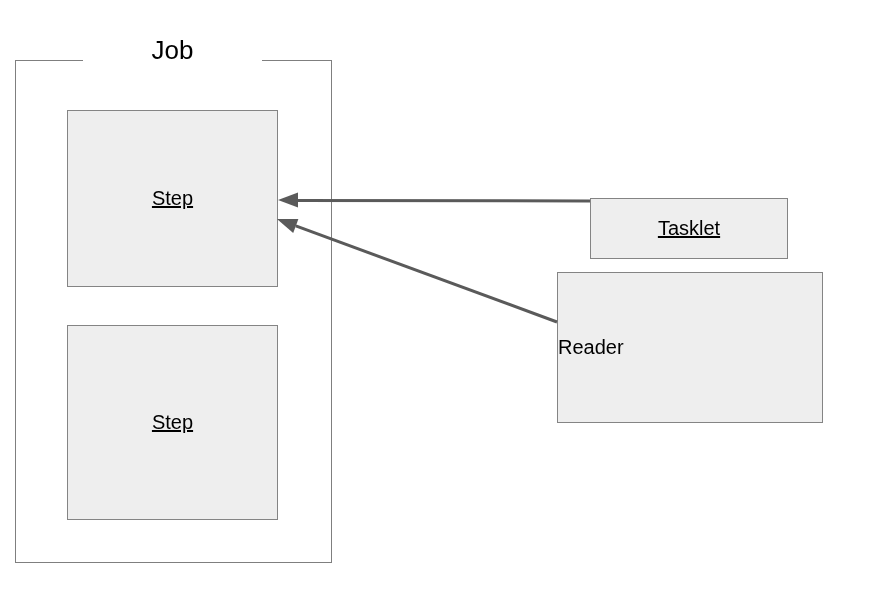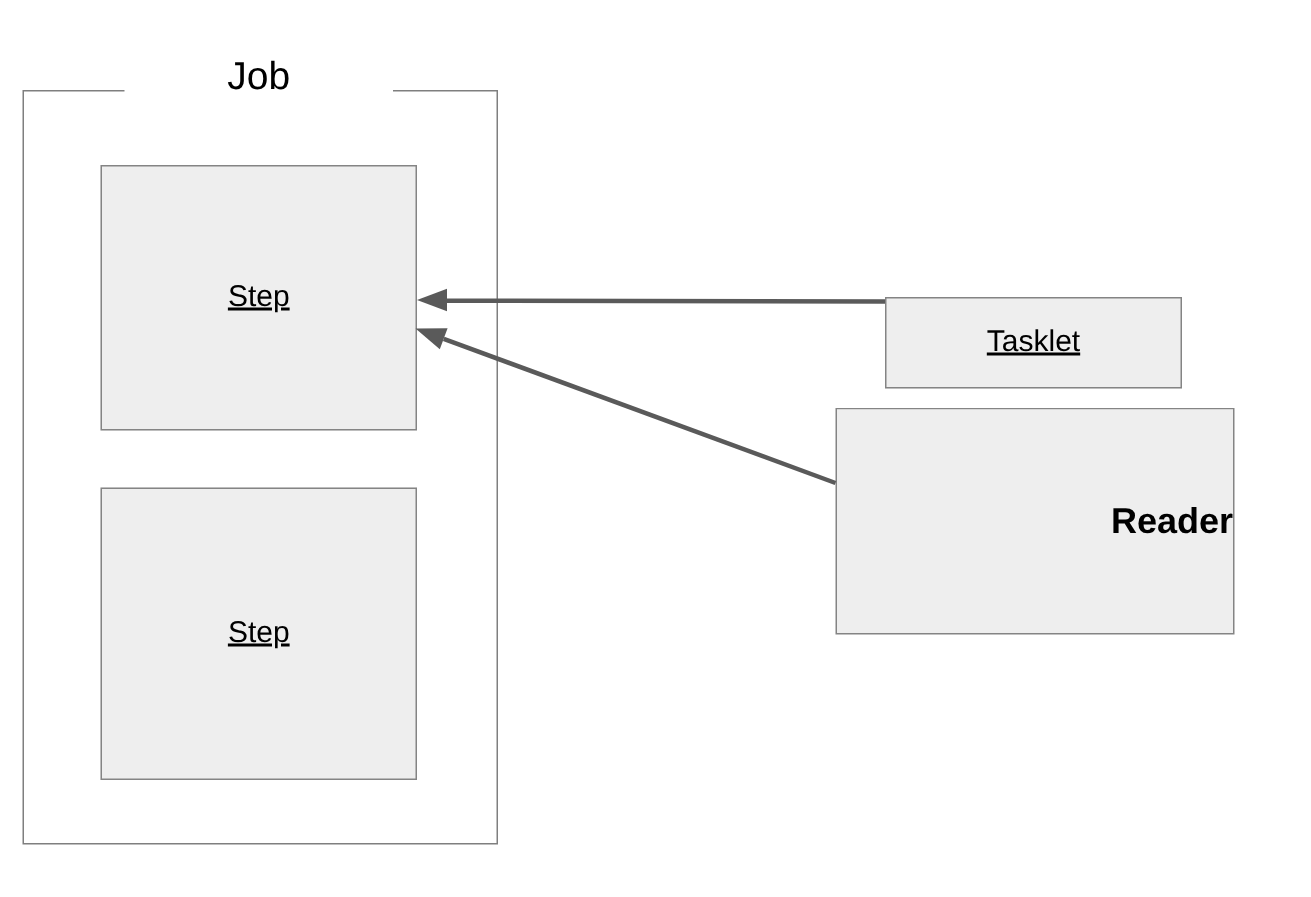--- a/index.html
+++ b/index.html
@@ -53,23 +53,22 @@
     position:absolute;
     left:557px;top:272px;width:266px;height:151px;
     border:1.5px solid var(--box-border);
     box-sizing:border-box;
     display:flex;flex-direction:column;
     z-index:1;
   }
   .stack-row{
     flex:1;
     background:var(--box-fill);
-    display:flex;align-items:center;justify-content:flex-end;
-    font-size:24px;
-    font-weight:bold;
+    display:flex;align-items:center;justify-content:flex-start;
+    font-size:20px;
   }
   .stack-row + .stack-row{border-top:1.5px solid var(--box-border);}
   .arrow-layer{
     position:absolute;left:0;top:0;width:874px;height:598px;
     pointer-events:none;
     z-index:3;
   }
   .arrow-line{stroke:var(--arrow);stroke-width:3;fill:none;}
   .arrow-head{fill:var(--arrow);stroke:none;}
 </style>

